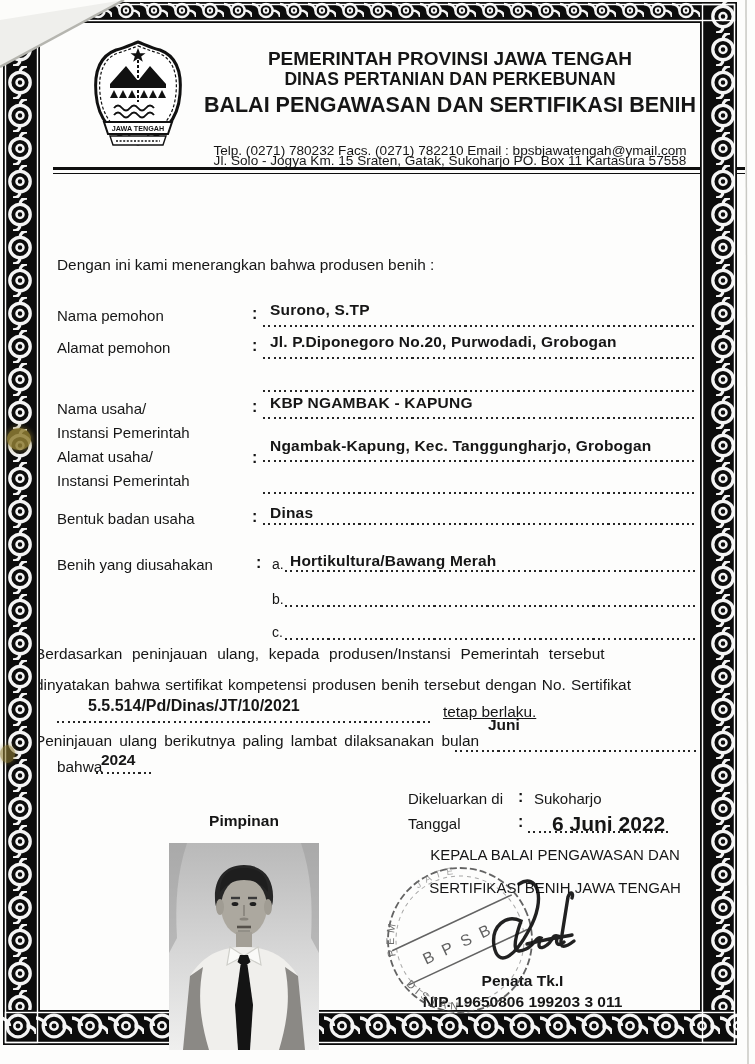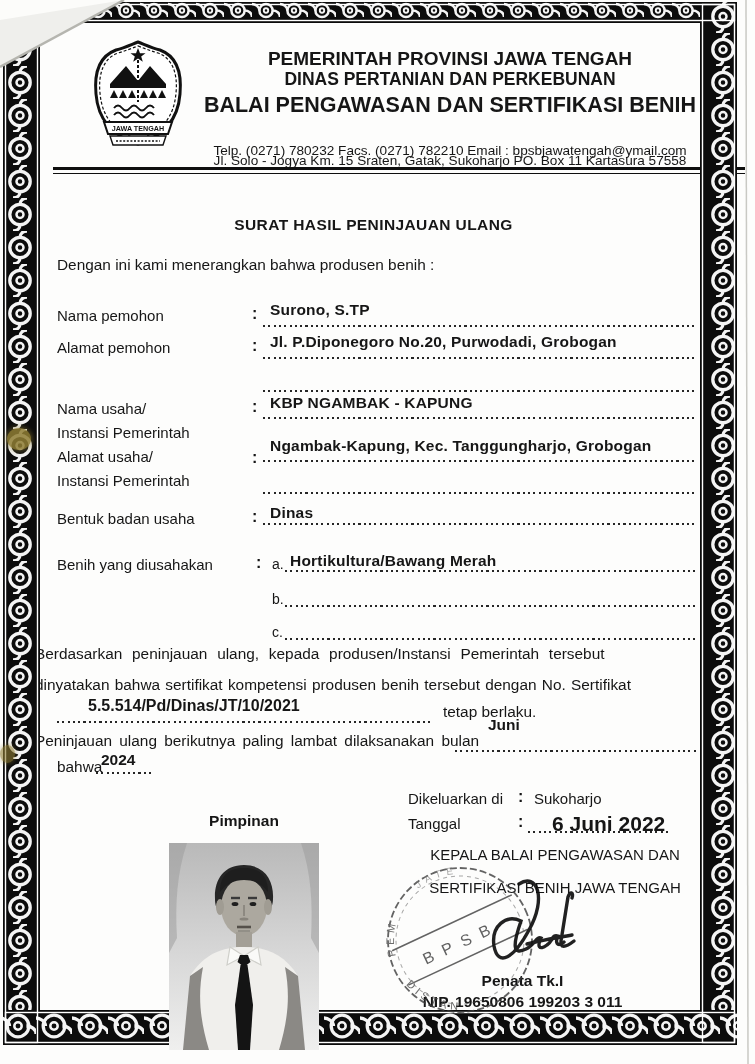--- a/index.html
+++ b/index.html
@@ -77,21 +77,20 @@
     <line x1="30" y1="105" x2="74" y2="105" stroke="#111" stroke-width="1.4" stroke-dasharray="2 1.6"></line>
   </svg>
 
   <div class="abs z2 c b nw" style="left:195px;top:48px;width:510px;font-size:19px;">PEMERINTAH PROVINSI JAWA TENGAH</div>
   <div class="abs z2 c b nw" style="left:195px;top:69px;width:510px;font-size:17.5px;">DINAS PERTANIAN DAN PERKEBUNAN</div>
   <div class="abs z2 c b nw" style="left:185px;top:93px;width:530px;font-size:21.5px;">BALAI PENGAWASAN DAN SERTIFIKASI BENIH</div>
   <div class="abs z2 c nw" style="left:195px;top:125px;width:510px;font-size:13.6px;margin-top:28px;">Jl. Solo - Jogya Km. 15 Sraten, Gatak, Sukoharjo PO. Box 11 Kartasura 57558</div>
   <div class="abs z2 c nw" style="left:195px;top:143px;width:510px;font-size:13.6px;">Telp. (0271) 780232 Facs. (0271) 782210  Email : bpsbjawatengah@ymail.com</div>
   <div class="abs z2" style="left:53px;top:167px;width:692px;height:3px;border-top:3.5px solid #0f0f0f;border-bottom:1.5px solid #0f0f0f;"></div>
 
-  <div class="abs z2 c b" style="left:40px;top:216px;width:667px;font-size:15.5px;letter-spacing:.4px;">SURAT HASIL PENINJAUAN ULANG</div>
   <div class="abs z2 pr" style="left:57px;top:256px;">Dengan ini kami menerangkan bahwa produsen benih :</div>
 
   <div class="abs z2 lb" style="left:57px;top:307px;">Nama pemohon</div>
   <div class="abs z2 b" style="left:252px;top:305px;">:</div>
   <div class="abs z2 val" style="left:270px;top:301px;">Surono, S.TP</div>
   <div class="dl z2" style="left:263px;top:325px;width:434px;"></div>
 
   <div class="abs z2 lb" style="left:57px;top:339px;">Alamat pemohon</div>
   <div class="abs z2 b" style="left:252px;top:337px;">:</div>
   <div class="abs z2 val" style="left:270px;top:333px;">Jl. P.Diponegoro No.20, Purwodadi, Grobogan</div>
@@ -124,21 +123,21 @@
 
   <div class="abs z2" style="left:272px;top:591px;font-size:14px;">b.</div>
   <div class="dl z2" style="left:285px;top:605px;width:412px;"></div>
   <div class="abs z2" style="left:272px;top:624px;font-size:14px;">c.</div>
   <div class="dl z2" style="left:285px;top:638px;width:412px;"></div>
 
   <div class="abs z2 pr nw" style="left:35px;top:645px;word-spacing:5.5px;">Berdasarkan peninjauan ulang, kepada produsen/Instansi Pemerintah tersebut</div>
   <div class="abs z2 pr nw" style="left:35px;top:676px;word-spacing:1px;">dinyatakan bahwa sertifikat kompetensi produsen benih tersebut dengan No. Sertifikat</div>
   <div class="abs z2 nw b" style="left:88px;top:697px;font-size:16px;">5.5.514/Pd/Dinas/JT/10/2021</div>
   <div class="dl z2" style="left:57px;top:721px;width:373px;"></div>
-  <div class="abs z2 pr nw" style="left:443px;top:703px;">tetap berlaku.</div>
+  <div class="abs z2 pr nw" style="left:443px;top:703px;text-decoration:underline;">tetap berlaku.</div>
   <div class="abs z2 b nw" style="left:488px;top:716px;font-size:15.5px;">Juni</div>
   <div class="abs z2 pr nw" style="left:35px;top:732px;word-spacing:3px;">Peninjauan ulang berikutnya paling lambat dilaksanakan bulan</div>
   <div class="dl z2" style="left:455px;top:750px;width:242px;"></div>
   <div class="abs z2 pr nw" style="left:57px;top:758px;">bahwa</div>
   <div class="abs z2 b nw" style="left:101px;top:751px;font-size:15.5px;">2024</div>
   <div class="dl z2" style="left:96px;top:772px;width:55px;"></div>
 
   <div class="abs z2 lb nw" style="left:408px;top:790px;">Dikeluarkan di</div>
   <div class="abs z2 b" style="left:518px;top:788px;">:</div>
   <div class="abs z2 lb nw" style="left:534px;top:790px;">Sukoharjo</div>

